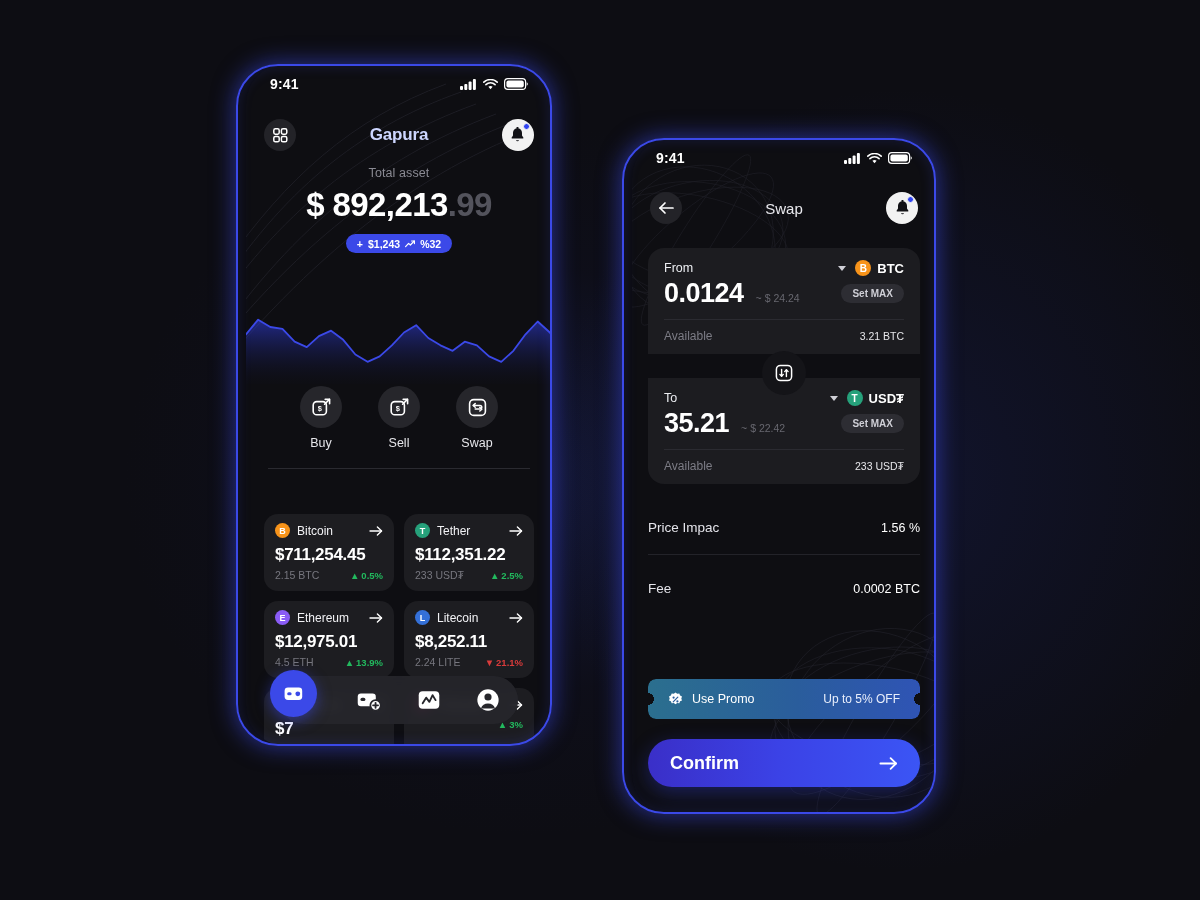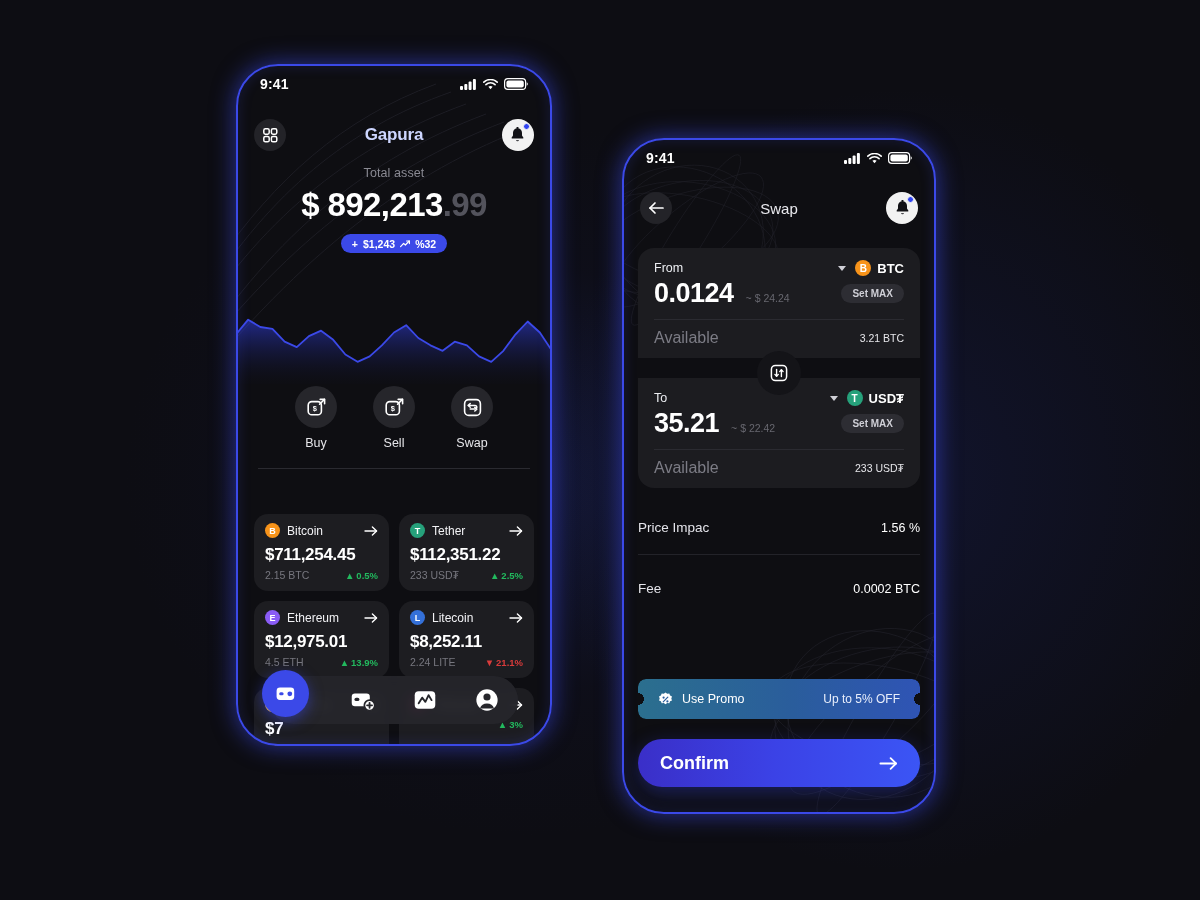--- a/index.html
+++ b/index.html
@@ -24,21 +24,21 @@
   #phone-left{left:236px;top:64px;width:316px;height:682px;}
   #phone-left-border{left:236px;top:64px;width:316px;height:682px;
     border:2px solid #3b49e8;
     box-shadow:0 0 22px 2px rgba(59,73,232,.55), inset 0 0 14px rgba(59,73,232,.20);}
 
   #phone-right{left:622px;top:138px;width:314px;height:676px;}
   #phone-right-border{left:622px;top:138px;width:314px;height:676px;
     border:2px solid #3b49e8;
     box-shadow:0 0 22px 2px rgba(59,73,232,.55), inset 0 0 14px rgba(59,73,232,.20);}
 
-  .screen{position:absolute;inset:0;border-radius:40px;overflow:hidden;background:#0e0e12;}
+  .screen{position:absolute;inset:0;border-radius:40px;overflow:hidden;background:#0e0e12;margin-left:10px;}
 
   
   .swirl{position:absolute;pointer-events:none;opacity:.55;}
 
   
   .statusbar{position:absolute;top:0;left:0;right:0;height:40px;display:flex;
     align-items:center;justify-content:space-between;padding:0 24px;z-index:12;}
   .sb-time{color:#fff;font-size:14px;font-weight:600;letter-spacing:.2px;}
   .sb-icons{display:flex;align-items:center;gap:6px;}
 
@@ -120,21 +120,21 @@
     border-top:5.5px solid #cfcfd6;margin-right:3px;}
   .sc-coin-nm{color:#fff;font-size:13px;font-weight:600;}
   .sc-row2{display:flex;align-items:center;justify-content:space-between;padding:2px 16px 0;}
   .sc-amt{display:flex;align-items:baseline;gap:12px;}
   .sc-num{color:#fff;font-size:27px;font-weight:600;letter-spacing:-.5px;}
   .sc-usd{color:#67676f;font-size:10.5px;}
   .setmax{background:#2d2d33;border-radius:14px;padding:4px 11px;color:#cfcfd6;
     font-size:10px;font-weight:600;}
   .sc-sep{height:1px;background:#2b2b31;margin:10px 16px 0;}
   .sc-row3{display:flex;align-items:center;justify-content:space-between;padding:9px 16px 11px;}
-  .sc-avail{color:#7c7c85;font-size:16px;}
+  .sc-avail{color:#7c7c85;font-size:12px;}
   .sc-bal{color:#e6e6ea;font-size:10.5px;font-weight:500;}
 
   .swaptoggle{position:absolute;left:50%;transform:translateX(-50%);width:44px;height:44px;
     border-radius:50%;background:#141418;display:flex;align-items:center;justify-content:center;z-index:22;}
 
   .inforow{position:absolute;left:16px;right:16px;display:flex;align-items:center;
     justify-content:space-between;z-index:10;}
   .info-k{color:#e4e4ea;font-size:13.5px;}
   .info-v{color:#fff;font-size:12.5px;font-weight:500;}
   .info-line{position:absolute;left:16px;right:16px;height:1px;background:#232329;z-index:9;}

